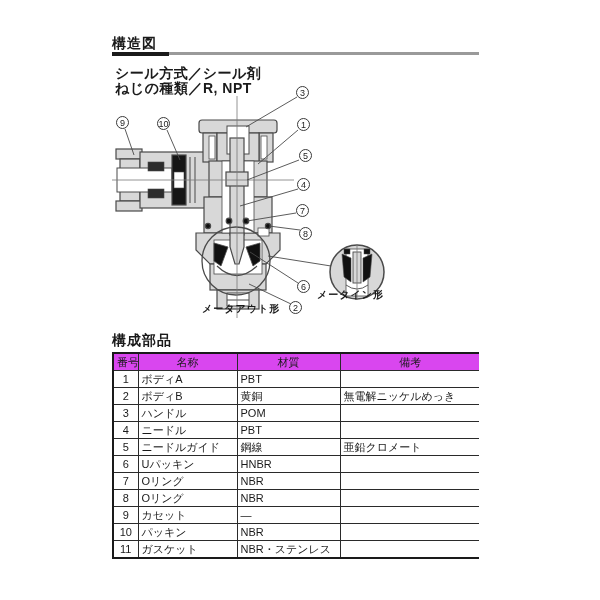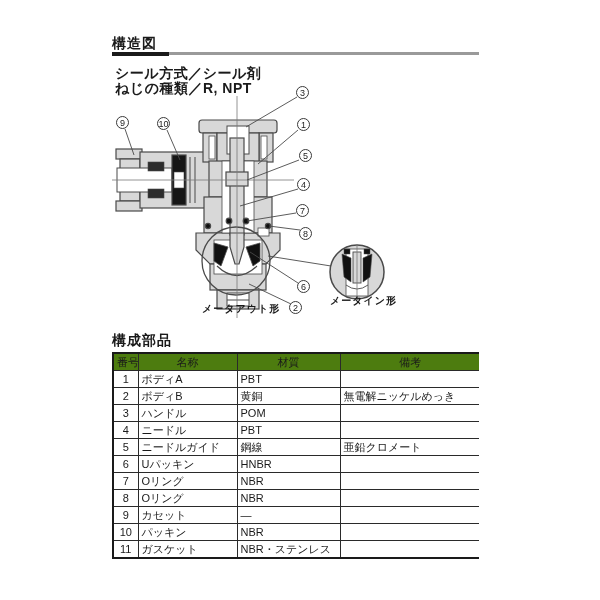--- a/index.html
+++ b/index.html
@@ -21,21 +21,21 @@
   }
   table.parts{
     border-collapse:collapse;table-layout:fixed;width:368px;
     font-size:11px;
   }
   table.parts th,table.parts td{
     border:1px solid #2a2a2a;height:16px;padding:0 3px;overflow:hidden;
     white-space:nowrap;font-weight:normal;
   }
   table.parts{border:2px solid #1a1a1a;}
-  table.parts th{background:#4d7c0f;text-align:center;}
+  table.parts th{background:#d946ef;text-align:center;}
   td.c-num{text-align:center;}
   td.c-name{text-align:left;padding-left:8px;}
   td.c-mat{text-align:left;}
   td.c-rem{text-align:left;}
 </style>
 </head>
 <body>
 
 <div class="page">
 
@@ -153,21 +153,21 @@
   <span class="callout" style="left:299px;top:149px;">5</span>
   <span class="callout" style="left:297px;top:178px;">4</span>
   <span class="callout" style="left:296px;top:204px;">7</span>
   <span class="callout" style="left:299px;top:227px;">8</span>
   <span class="callout" style="left:297px;top:280px;">6</span>
   <span class="callout" style="left:289px;top:301px;">2</span>
   <span class="callout" style="left:116px;top:116px;">9</span>
   <span class="callout" style="left:157px;top:117px;">10</span>
 
   <div class="abs fig-label" style="left:202px;top:302px;width:76px;text-align:center;">メータアウト形</div>
-  <div class="abs fig-label" style="left:317px;top:294px;width:80px;text-align:right;">メータイン形</div>
+  <div class="abs fig-label" style="left:317px;top:288px;width:80px;text-align:left;">メータイン形</div>
 
   <div class="abs sec-title" style="left:112px;top:332px;">構成部品</div>
 
   <table class="parts abs" style="left:112px;top:352px;">
     <colgroup>
         <col style="width:25px">
         <col style="width:99px">
         <col style="width:103px">
         <col style="width:141px">
       </colgroup>

